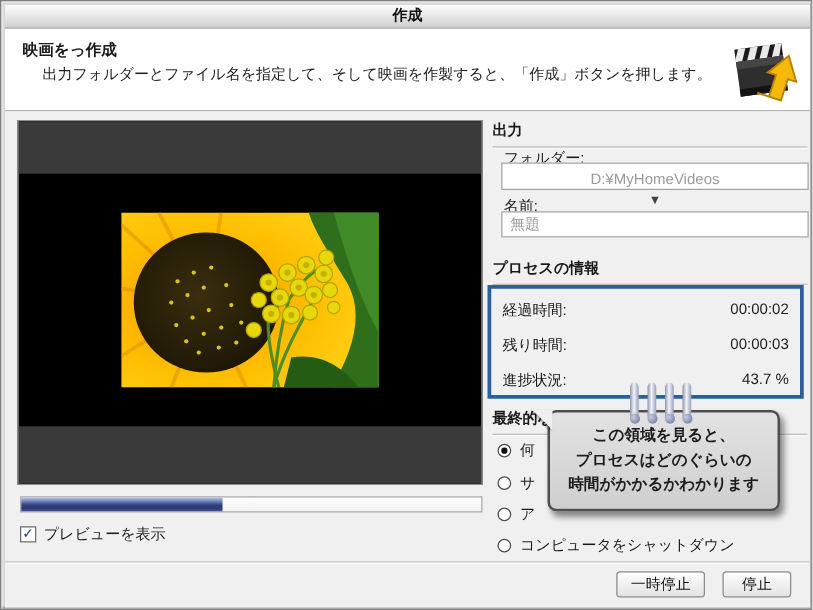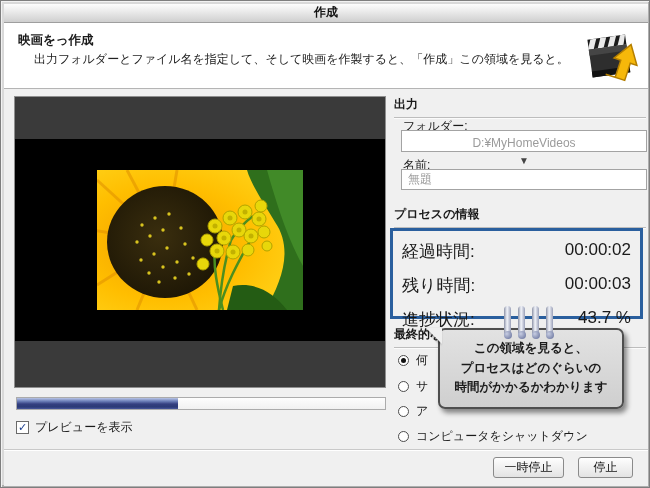--- a/index.html
+++ b/index.html
@@ -56,21 +56,21 @@
            border:1px solid #a3a3a3; display:flex; align-items:center; padding:0 6px; gap:5px;flex-direction:column; }
   .combo .val { color:#9b9b9b; font-size:12px; flex:1; }
   .combo .arrow { color:#444; font-size:10px; }
   .txtinput { position:absolute; left:397px; top:80px; width:246px; height:21px; background:#fff;
               border:1px solid #a3a3a3; display:flex; align-items:center; padding:0 6px; }
   .txtinput .val { color:#9b9b9b; font-size:12px; }
 
   
   .infobox { position:absolute; left:386px; top:139px; width:253px; height:91px;
              border:3px solid #2a5f9e; background:#f0f0f0; z-index:1; padding:9px 9px 0 9px; }
-  .irow { display:flex; justify-content:space-between; margin-bottom:11px; font-size:17px; }
+  .irow { display:flex; justify-content:space-between; margin-bottom:11px; font-size:12px; }
   .irow .v { text-align:right; }
 
   
   .radiorow { position:absolute; display:flex; align-items:center; gap:7px; font-size:12px; }
   .rdot { width:11px; height:11px; border-radius:50%; background:#fff; border:1px solid #4c4c4c;
           display:flex; align-items:center; justify-content:center; }
   .rdot .pip { width:5px; height:5px; border-radius:50%; background:#111; display:none; }
   .radiorow.checked .rdot .pip { display:block; }
 
   
@@ -107,21 +107,21 @@
   <div class="titlebar">
     <span class="t">作成</span>
     <span class="winbtns">
       <span class="winbtn">─</span>
       <span class="winbtn">✕</span>
     </span>
   </div>
 
   <div class="header">
     <div class="h1">映画をっ作成</div>
-    <div class="h2">出力フォルダーとファイル名を指定して、そして映画を作製すると、「作成」この領域を見ると。</div>
+    <div class="h2">出力フォルダーとファイル名を指定して、そして映画を作製すると、「作成」ボタンを押します。</div>
     <span class="appicon">
       <svg width="58" height="58" viewBox="0 0 58 58">
         <g transform="rotate(-8 29 30)">
           <rect x="10" y="10" width="38" height="10" fill="#1b1b1b"></rect>
           <g fill="#e9e9e9">
             <polygon points="13,10 19,10 15,20 9,20"></polygon>
             <polygon points="23,10 29,10 25,20 19,20"></polygon>
             <polygon points="33,10 39,10 35,20 29,20"></polygon>
             <polygon points="43,10 48,10 45,20 39,20"></polygon>
           </g>

